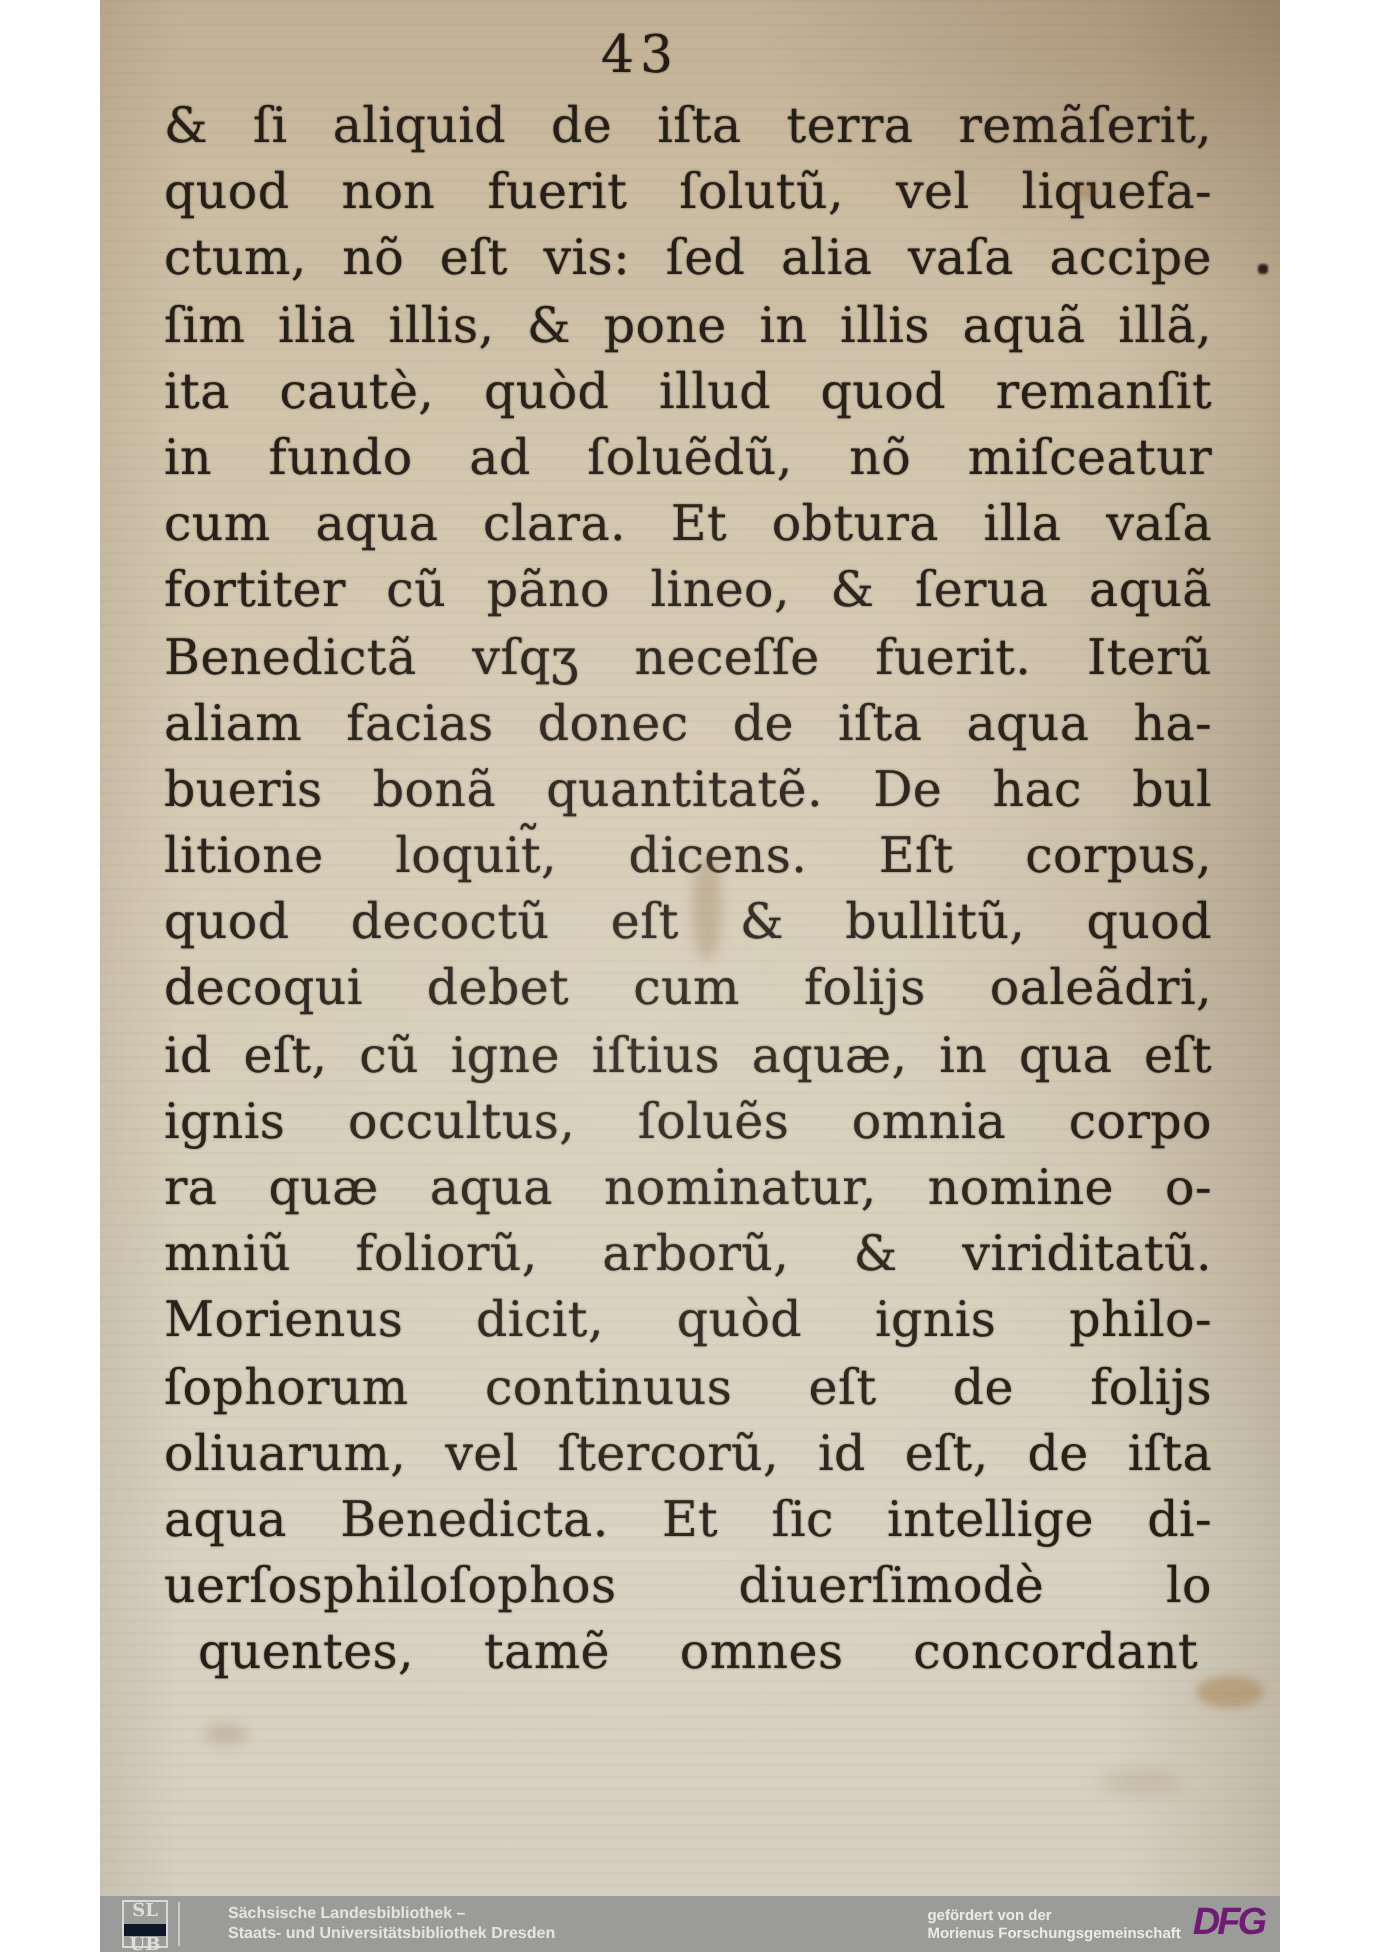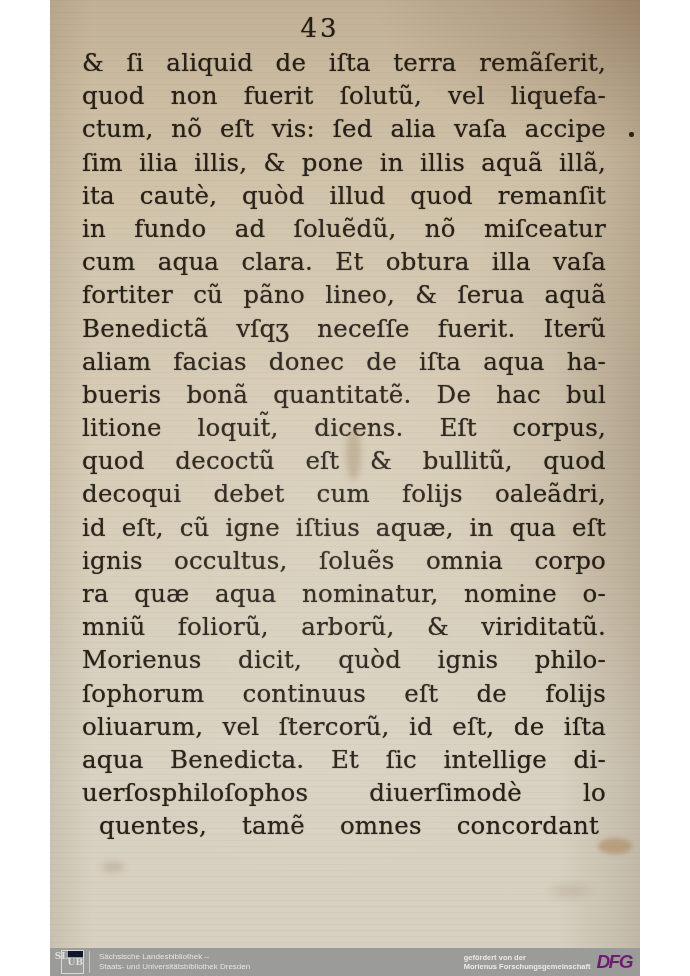--- a/index.html
+++ b/index.html
@@ -35,25 +35,25 @@
   .stain.s3{left:579px;top:132px;width:5px;height:5px;background:#2b2114;filter:blur(.4px);border-radius:40%;}
   .stain.s4{left:488px;top:92px;width:10px;height:8px;background:rgba(120,86,44,0.30);filter:blur(2px);}
   .stain.s5{left:52px;top:862px;width:22px;height:10px;background:rgba(120,92,56,0.20);filter:blur(3px);}
   .stain.s6{left:500px;top:885px;width:40px;height:12px;background:rgba(130,100,60,0.16);filter:blur(4px);}
 
   
   .footer{position:absolute;left:50px;top:948px;width:590px;height:28px;background:#9b9b99;
     display:flex;align-items:center;font-family:"Liberation Sans","DejaVu Sans",sans-serif;}
   .slub-logo{margin-left:11px;width:21px;height:22px;border:1px solid #d9d9d7;color:#dededc;
     font-family:"DejaVu Serif","Liberation Serif",serif;font-size:9px;font-weight:bold;
-    display:flex;flex-direction:row;text-align:center;flex:none;justify-content:flex-end;}
+    display:flex;flex-direction:column;text-align:center;flex:none;}
   .slub-logo .half{flex:1;line-height:11px;}
   .slub-logo .half+.half{border-top:6px solid #0f172a;}
   .v-div{width:1px;height:22px;background:#c9c9c7;margin-left:5px;flex:none;}
-  .lib-text{margin-left:9px;font-size:8px;font-weight:normal;color:#e4e4e2;line-height:10px;white-space:nowrap;}
+  .lib-text{margin-left:24px;font-size:8px;font-weight:bold;color:#e4e4e2;line-height:10px;white-space:nowrap;}
   .f-spacer{flex:1;}
   .fund-text{text-align:left;font-size:7.5px;font-weight:bold;color:#eaeae8;line-height:9.5px;white-space:nowrap;margin-right:6px;}
   .dfg{font-size:19px;font-weight:bold;font-style:italic;color:#701a75;letter-spacing:-1.5px;margin-right:8px;line-height:28px;}
 </style>
 </head>
 <body>
 
 <div class="stage">
 
   <div class="scan">

